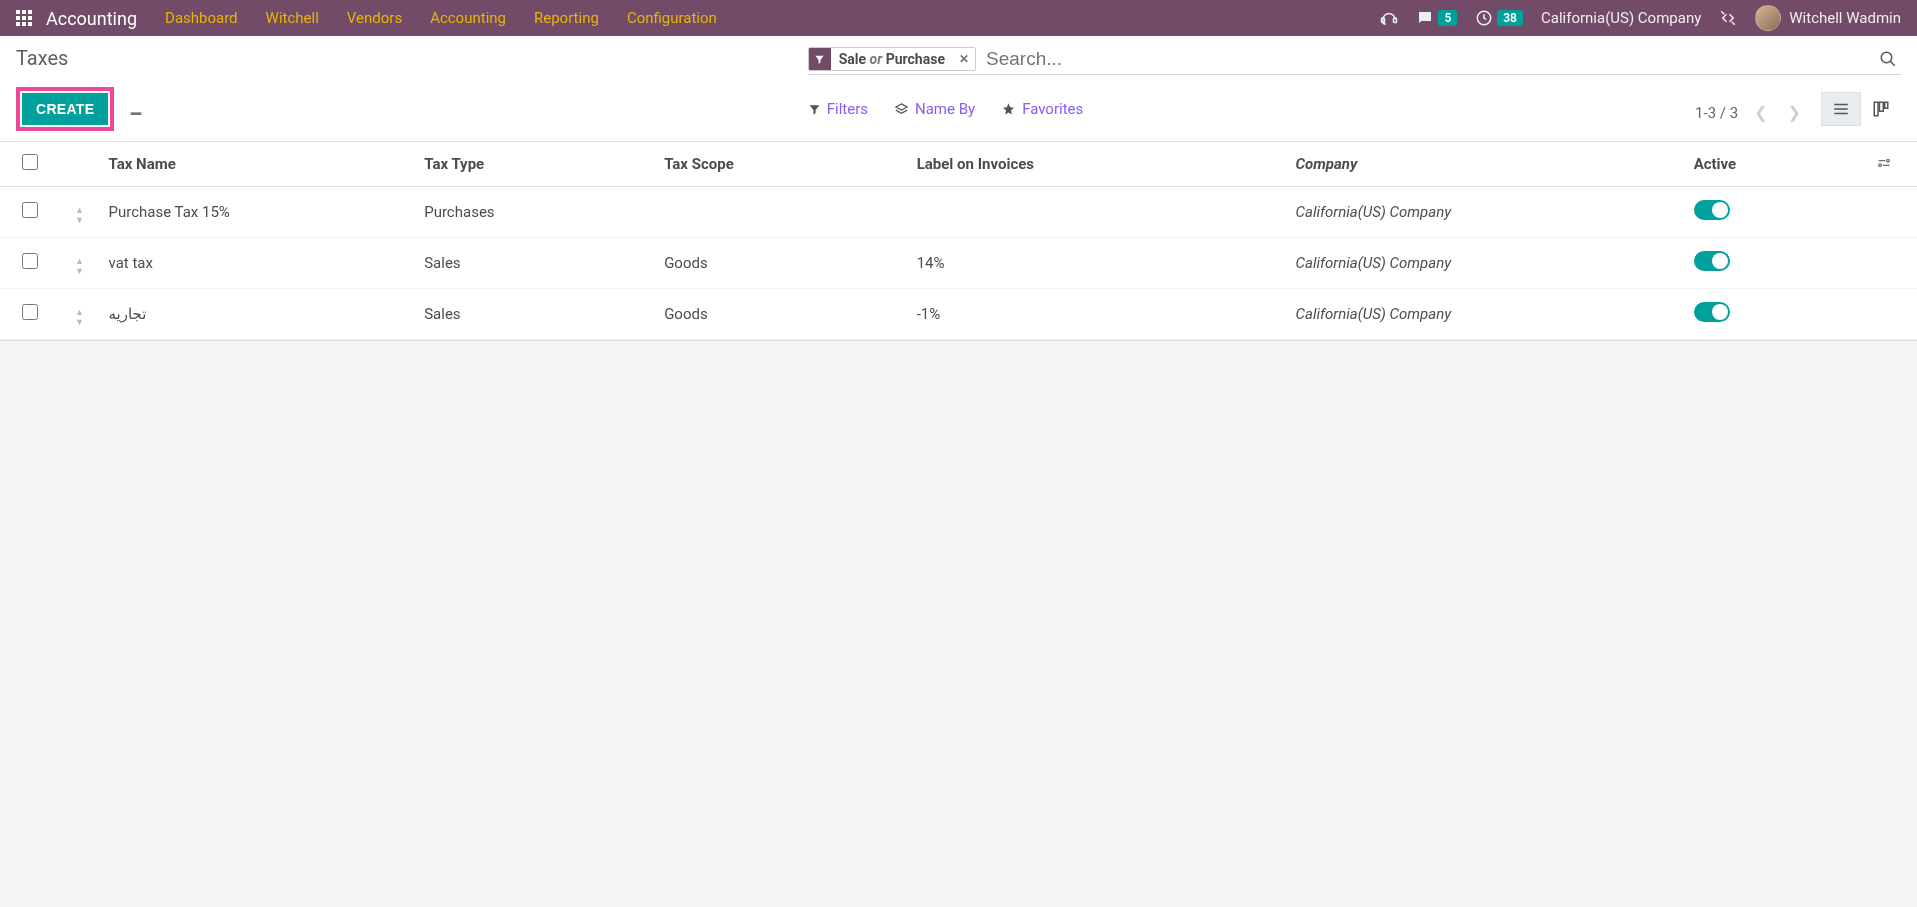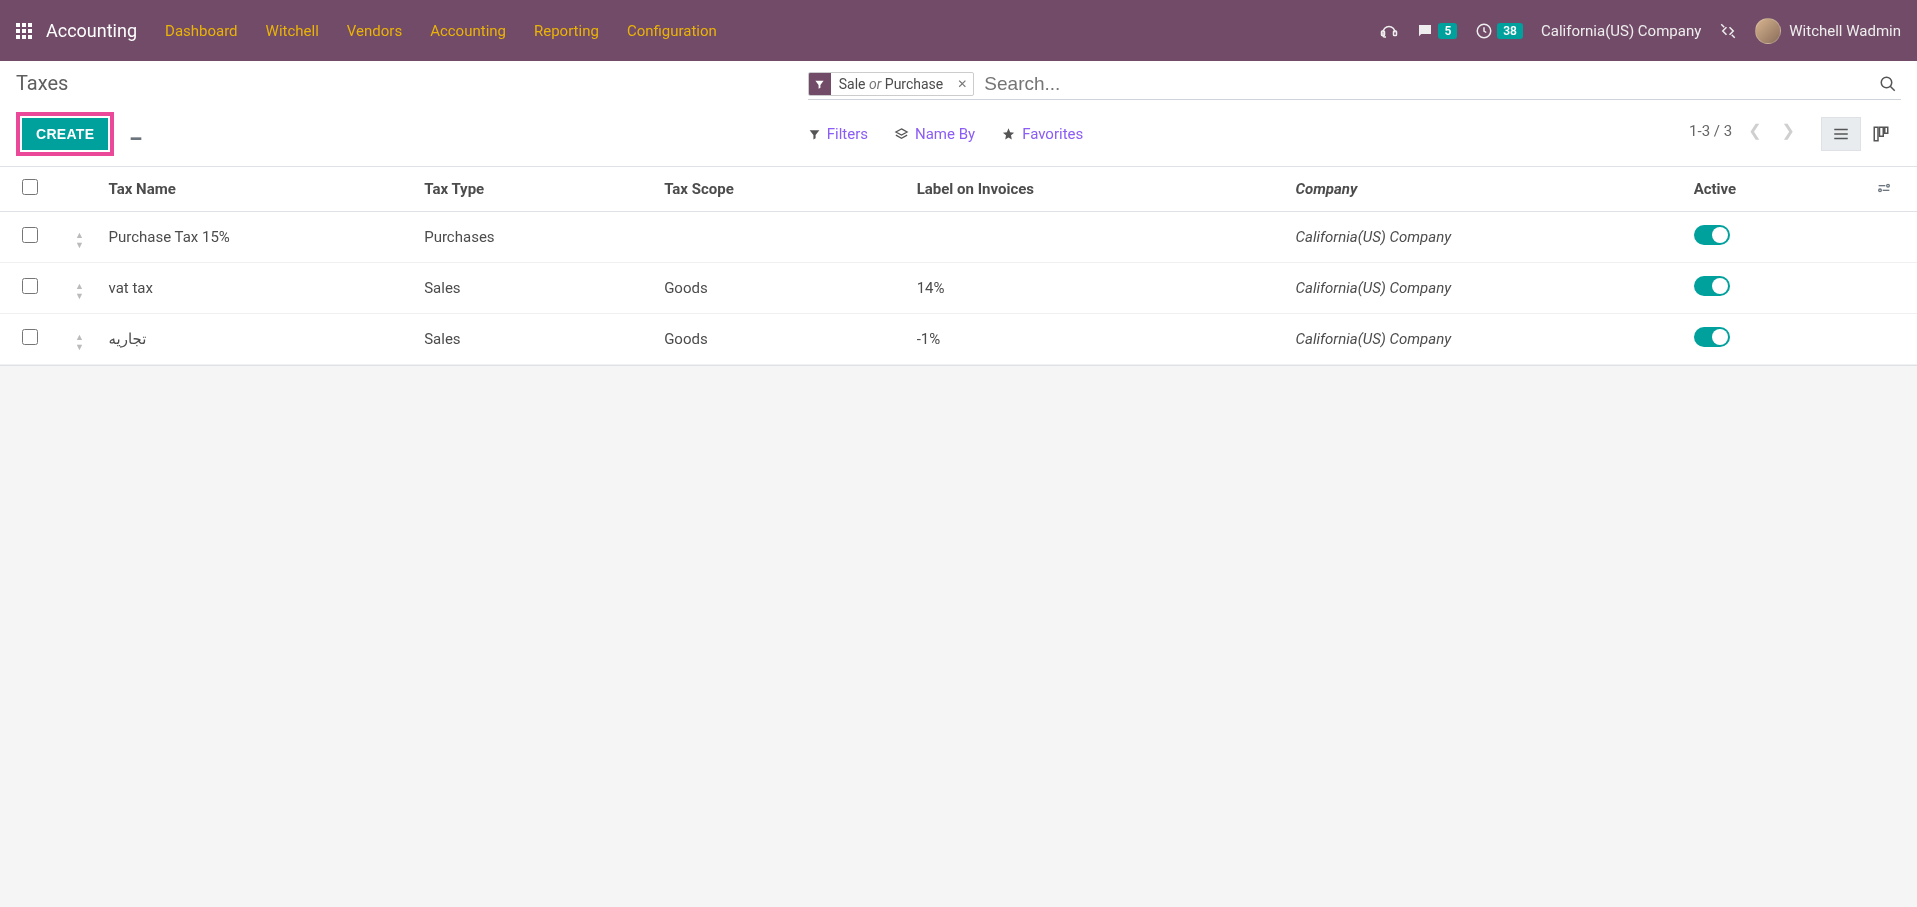--- a/index.html
+++ b/index.html
@@ -7,21 +7,21 @@
     font-family: -apple-system, BlinkMacSystemFont, "Segoe UI", Roboto, "Helvetica Neue", Arial, sans-serif;
     font-size: 14px;
     color: #4c4c4c;
     background: #f5f5f5;
   }
 
   
   .topnav {
     background: #714b67;
     color: #fff;
-    height: 61px;
+    height: 36px;
     display: flex;
     align-items: center;
     padding: 0 16px;
   }
   .apps-icon {
     width: 16px; height: 16px;
     display: inline-grid;
     grid-template-columns: repeat(3, 4px);
     grid-template-rows: repeat(3, 4px);
     gap: 2px;
@@ -71,20 +71,21 @@
     border-bottom:1px solid #ced4da;
     padding-bottom:2px;
   }
   .facet {
     display:inline-flex; align-items:center;
     border:1px solid #ccc; border-radius:2px;
     height:24px;
     background:#fff;
     overflow:hidden;
     margin-right:6px;
+    font-weight:bold;
   }
   .facet-ic {
     background:#714b67; color:#fff;
     width:22px; height:100%;
     display:flex; align-items:center; justify-content:center;
     font-size:11px;
   }
   .facet-txt { padding: 0 8px; font-size:14px; color:#4c4c4c; }
   .facet-txt em { font-style: italic; color:#777; }
   .facet-x { padding:0 6px; color:#777; cursor:pointer; font-size:12px; }
@@ -108,21 +109,21 @@
   }
   .import-ic { color:#6c757d; font-size:15px; cursor:pointer; margin-left:4px; }
 
   .cp-middle {
     margin-left:auto; flex:0 0 58%;
     display:flex; align-items:center;
   }
   .search-opts { display:flex; gap:26px; color:#8b5cf6; font-size:15px; }
   .search-opts .opt { cursor:pointer; display:flex; align-items:center; gap:6px; }
 
-  .cp-right { margin-left:auto; display:flex; align-items:flex-start; gap:22px; }
+  .cp-right { margin-left:auto; display:flex; align-items:flex-end; gap:16px; }
   .pager { color:#666; font-size:15px; display:flex; align-items:center; gap:12px; }
   .pager-arrow { color:#cfcfcf; font-size:16px; cursor:pointer; padding:4px; }
   .view-switch { display:flex; gap:0; }
   .vs-btn {
     width:40px; height:34px; display:flex; align-items:center; justify-content:center;
     border:1px solid transparent; cursor:pointer; color:#555;
   }
   .vs-btn.active { background:#e9ecef; border-color:#dee2e6; }
 
   

